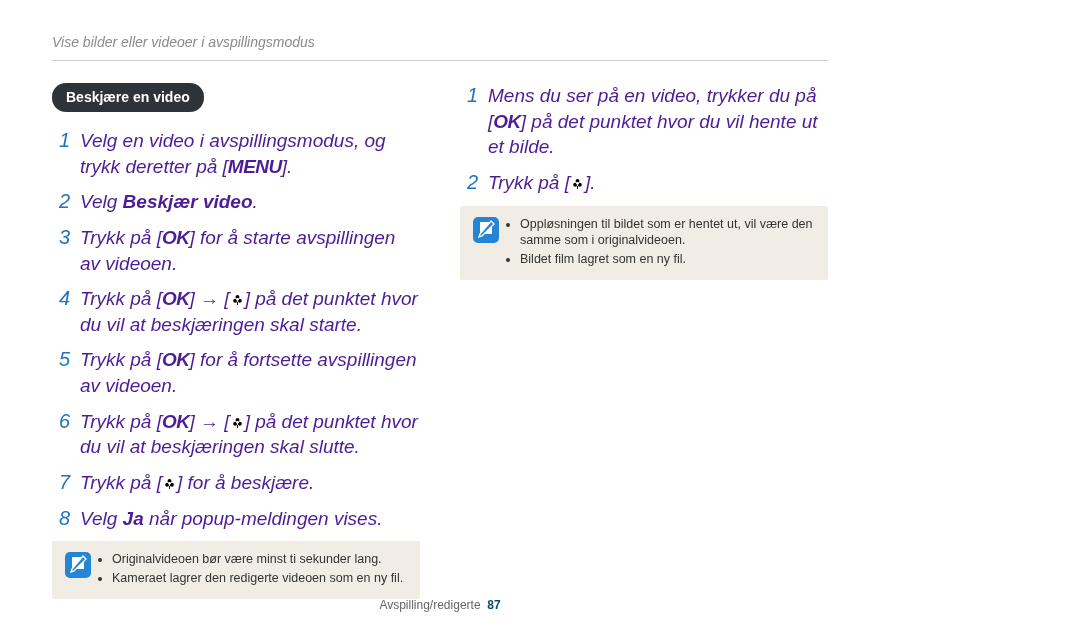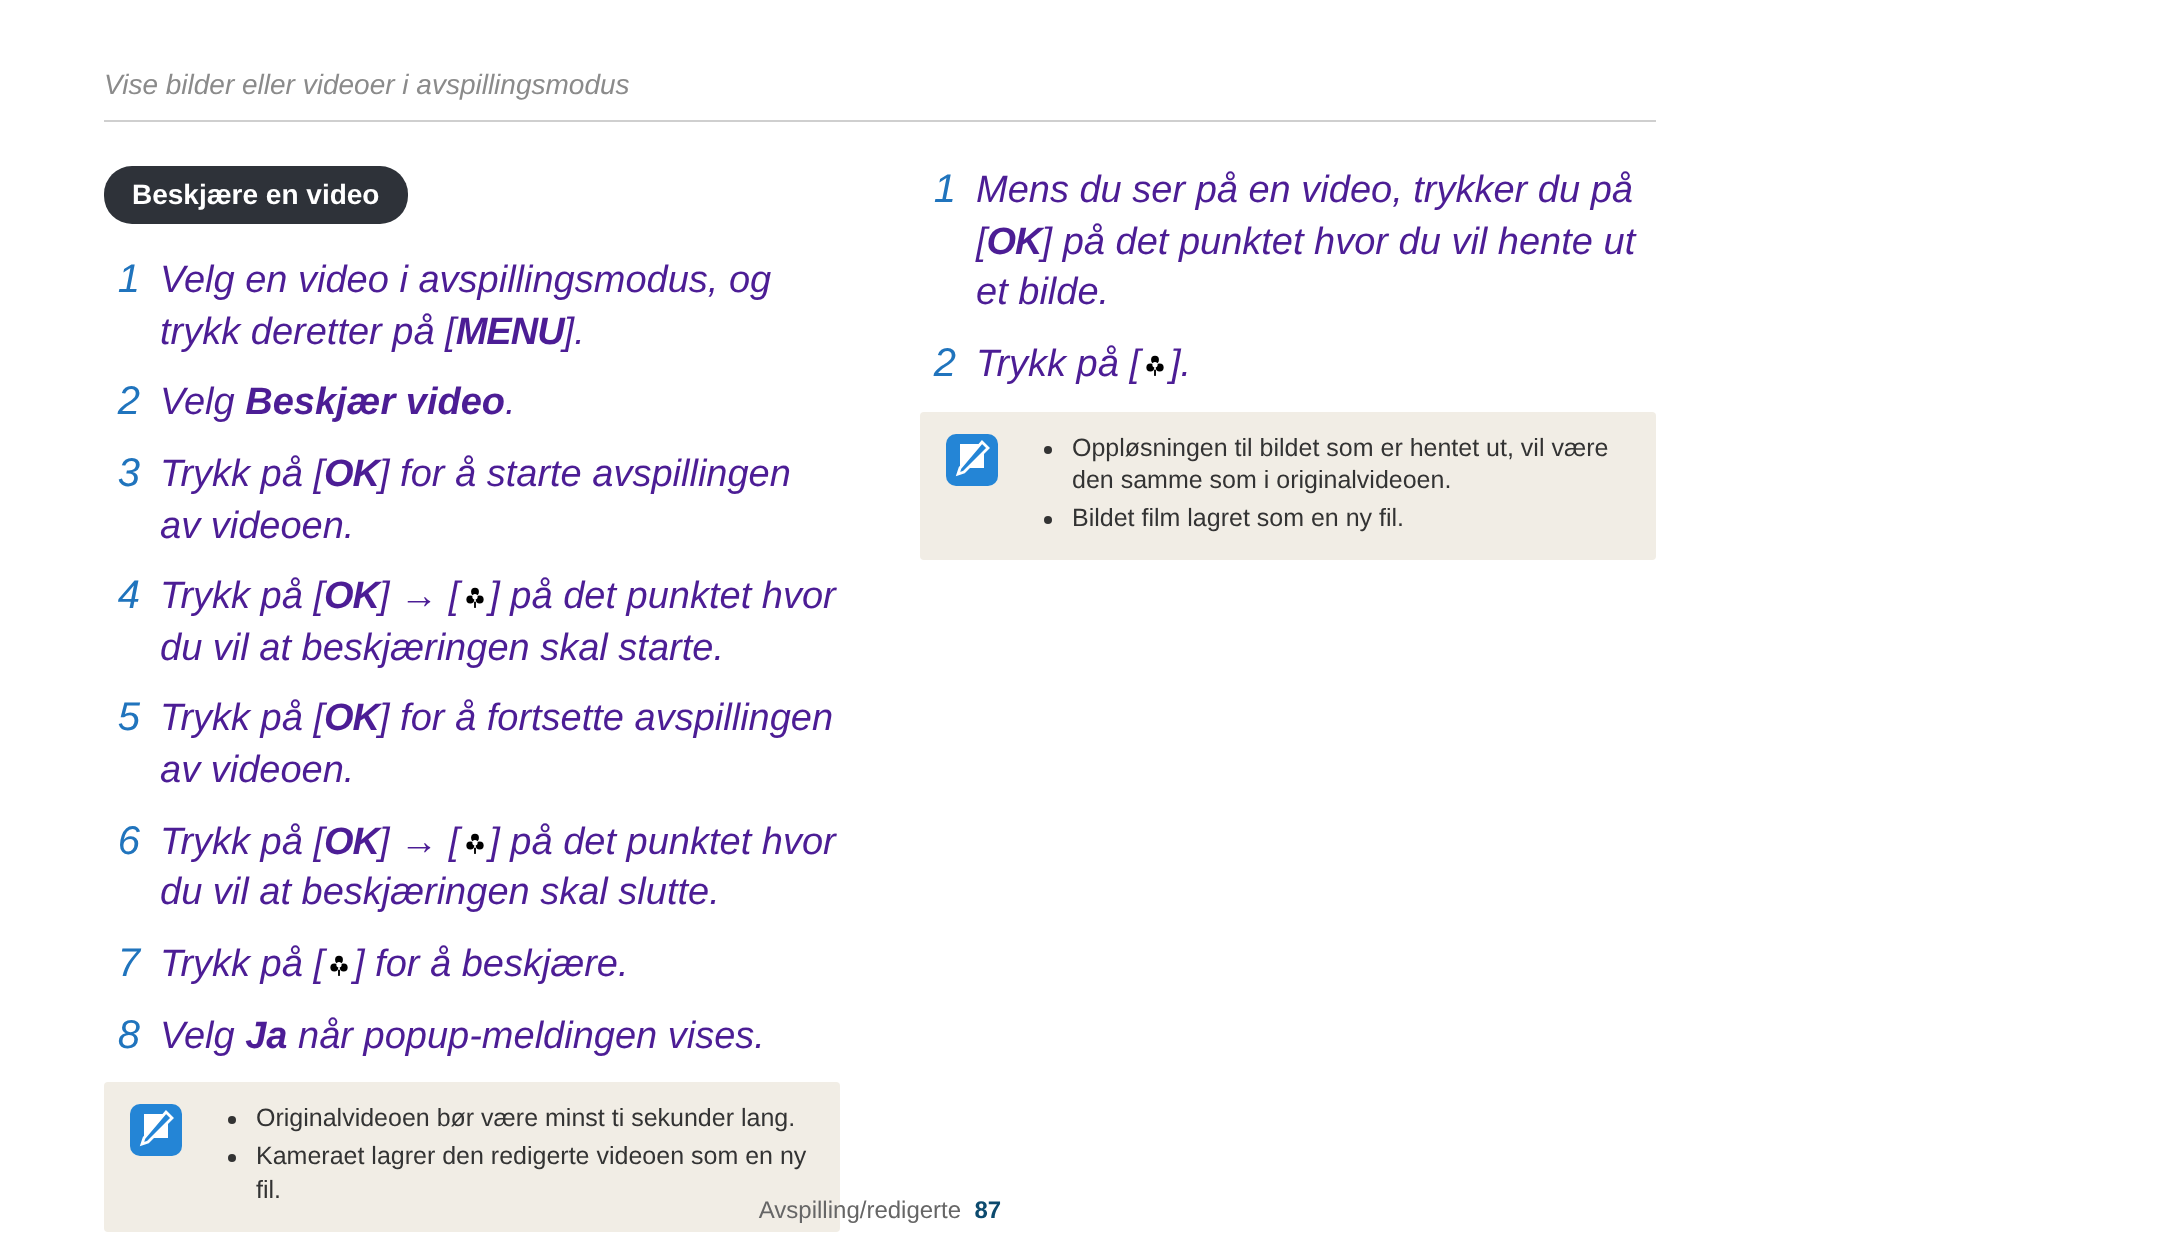--- a/index.html
+++ b/index.html
@@ -35,21 +35,21 @@
     font-weight: 900;
     letter-spacing: -0.5px;
   }
   .box-ok { font-weight: 900; letter-spacing: -0.5px; }
   .icon-inline {
     display: inline-flex;
     vertical-align: -2px;
   }
   .note {
     display: flex;
-    gap: 20px;
+    gap: 4px;
     background: #f1ede5;
     padding: 10px 12px;
     margin-top: 10px;
     border-radius: 2px;
   }
   .note .note-icon {
     flex: 0 0 28px;
     height: 28px;
     border-radius: 5px;
     display: flex;

